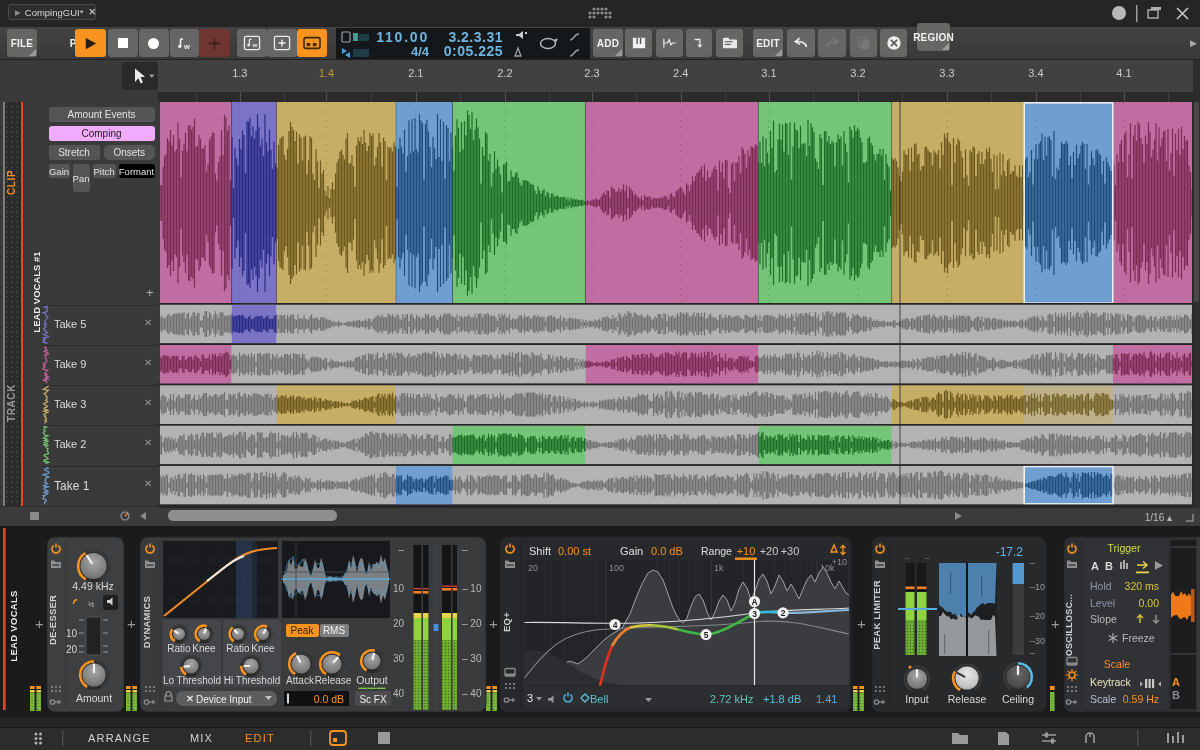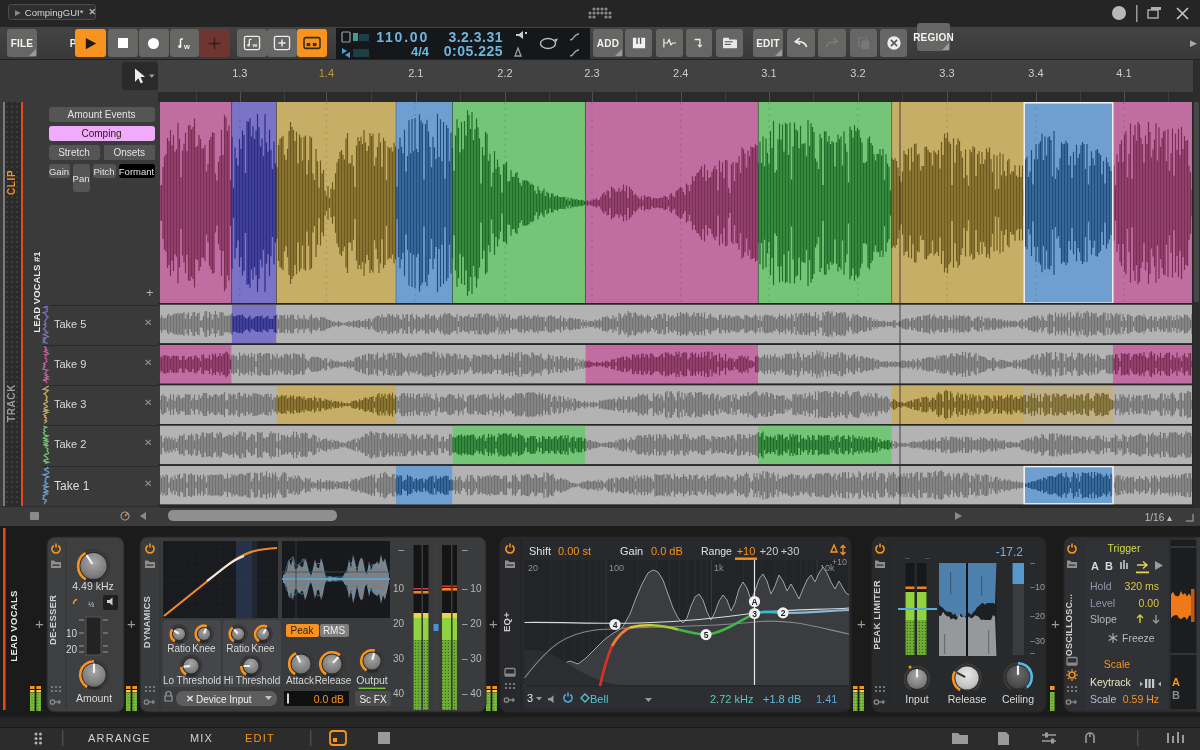--- a/index.html
+++ b/index.html
@@ -154,21 +154,21 @@
     <div class="abs" style="left:1190px;top:38px;color:#aaa;font-size:9px">▶</div>
     <div class="abs" style="left:0;top:60px;width:160px;height:466px;background:#3a3a3a"></div>
     <div class="abs" style="left:3px;top:60px;width:1.5px;height:448px;background:#7d7d7d"></div>
     <div class="abs" style="left:5px;top:60px;width:16px;height:448px;background:#2b2b2b;background-image:radial-gradient(circle at 2px 2px, #3d3d3d 1px, transparent 1px);background-size:5px 5px"></div>
     <div class="abs" style="left:21px;top:60px;width:2.4px;height:448px;background:#e8461b"></div>
     <div class="abs vtext" style="left:6px;top:152px;width:15px;height:60px;color:#f7931e;font-size:10px;font-weight:bold;text-align:center;letter-spacing:0.6px">CLIP</div>
     <div class="abs vtext" style="left:6px;top:370px;width:15px;height:66px;color:#9a9a9a;font-size:10px;font-weight:bold;text-align:center;letter-spacing:0.6px">TRACK</div>
     <div class="abs" style="left:48.5px;top:107px;width:106px;height:14.5px;background:#555555;border-radius:3px;color:#e2e2e2;font-size:10px;display:flex;align-items:center;justify-content:center;white-space:nowrap">Amount Events</div>
     <div class="abs" style="left:48.5px;top:126px;width:106px;height:15px;background:#f0abfc;border-radius:3px;color:#272015;font-size:10px;display:flex;align-items:center;justify-content:center;white-space:nowrap">Comping</div>
     <div class="abs" style="left:48.5px;top:145px;width:51px;height:14.5px;background:#555555;border-radius:3px;color:#e2e2e2;font-size:10px;display:flex;align-items:center;justify-content:center;white-space:nowrap">Stretch</div>
-    <div class="abs" style="left:104px;top:145px;width:50.5px;height:14.5px;background:#555555;border-radius:0;color:#e2e2e2;font-size:10px;display:flex;align-items:center;justify-content:center;white-space:nowrap">Onsets</div>
+    <div class="abs" style="left:104px;top:145px;width:50.5px;height:14.5px;background:#555555;border-radius:5px;color:#e2e2e2;font-size:10px;display:flex;align-items:center;justify-content:center;white-space:nowrap">Onsets</div>
     <div class="abs" style="left:48.5px;top:164px;width:21px;height:14px;background:#555555;border-radius:3px;color:#e2e2e2;font-size:9.5px;display:flex;align-items:center;justify-content:center;white-space:nowrap">Gain</div>
     <div class="abs" style="left:72.5px;top:164px;width:17px;height:28px;background:#555555;border-radius:3px;color:#e2e2e2;font-size:9.5px;display:flex;align-items:center;justify-content:center;white-space:nowrap">Pan</div>
     <div class="abs" style="left:92.5px;top:164px;width:23px;height:14px;background:#555555;border-radius:3px;color:#e2e2e2;font-size:9.5px;display:flex;align-items:center;justify-content:center;white-space:nowrap">Pitch</div>
     <div class="abs" style="left:118.5px;top:164px;width:36px;height:14px;background:#000000;border-radius:3px;color:#e2e2e2;font-size:9.5px;display:flex;align-items:center;justify-content:center;white-space:nowrap">Formant</div>
     <svg class="abs" style="left:28px;top:252px" width="17" height="80" viewBox="0 0 17 80">
       <text x="8.5" y="40" transform="rotate(-90 8.5 40)" font-size="9.5" font-weight="bold" fill="#e8e8e8" text-anchor="middle" font-family="Liberation Sans" dominant-baseline="central">LEAD VOCALS #1</text>
     </svg>
     <div class="abs" style="left:146px;top:285px;color:#b0b0b0;font-size:13px">+</div>
     <div class="abs" style="left:42px;top:304.5px;width:116px;height:39px;border-top:1.4px solid #2a2a2a"></div>
     <div class="abs" style="left:54px;top:317.5px;color:#dcdcdc;font-size:11px">Take 5</div>

